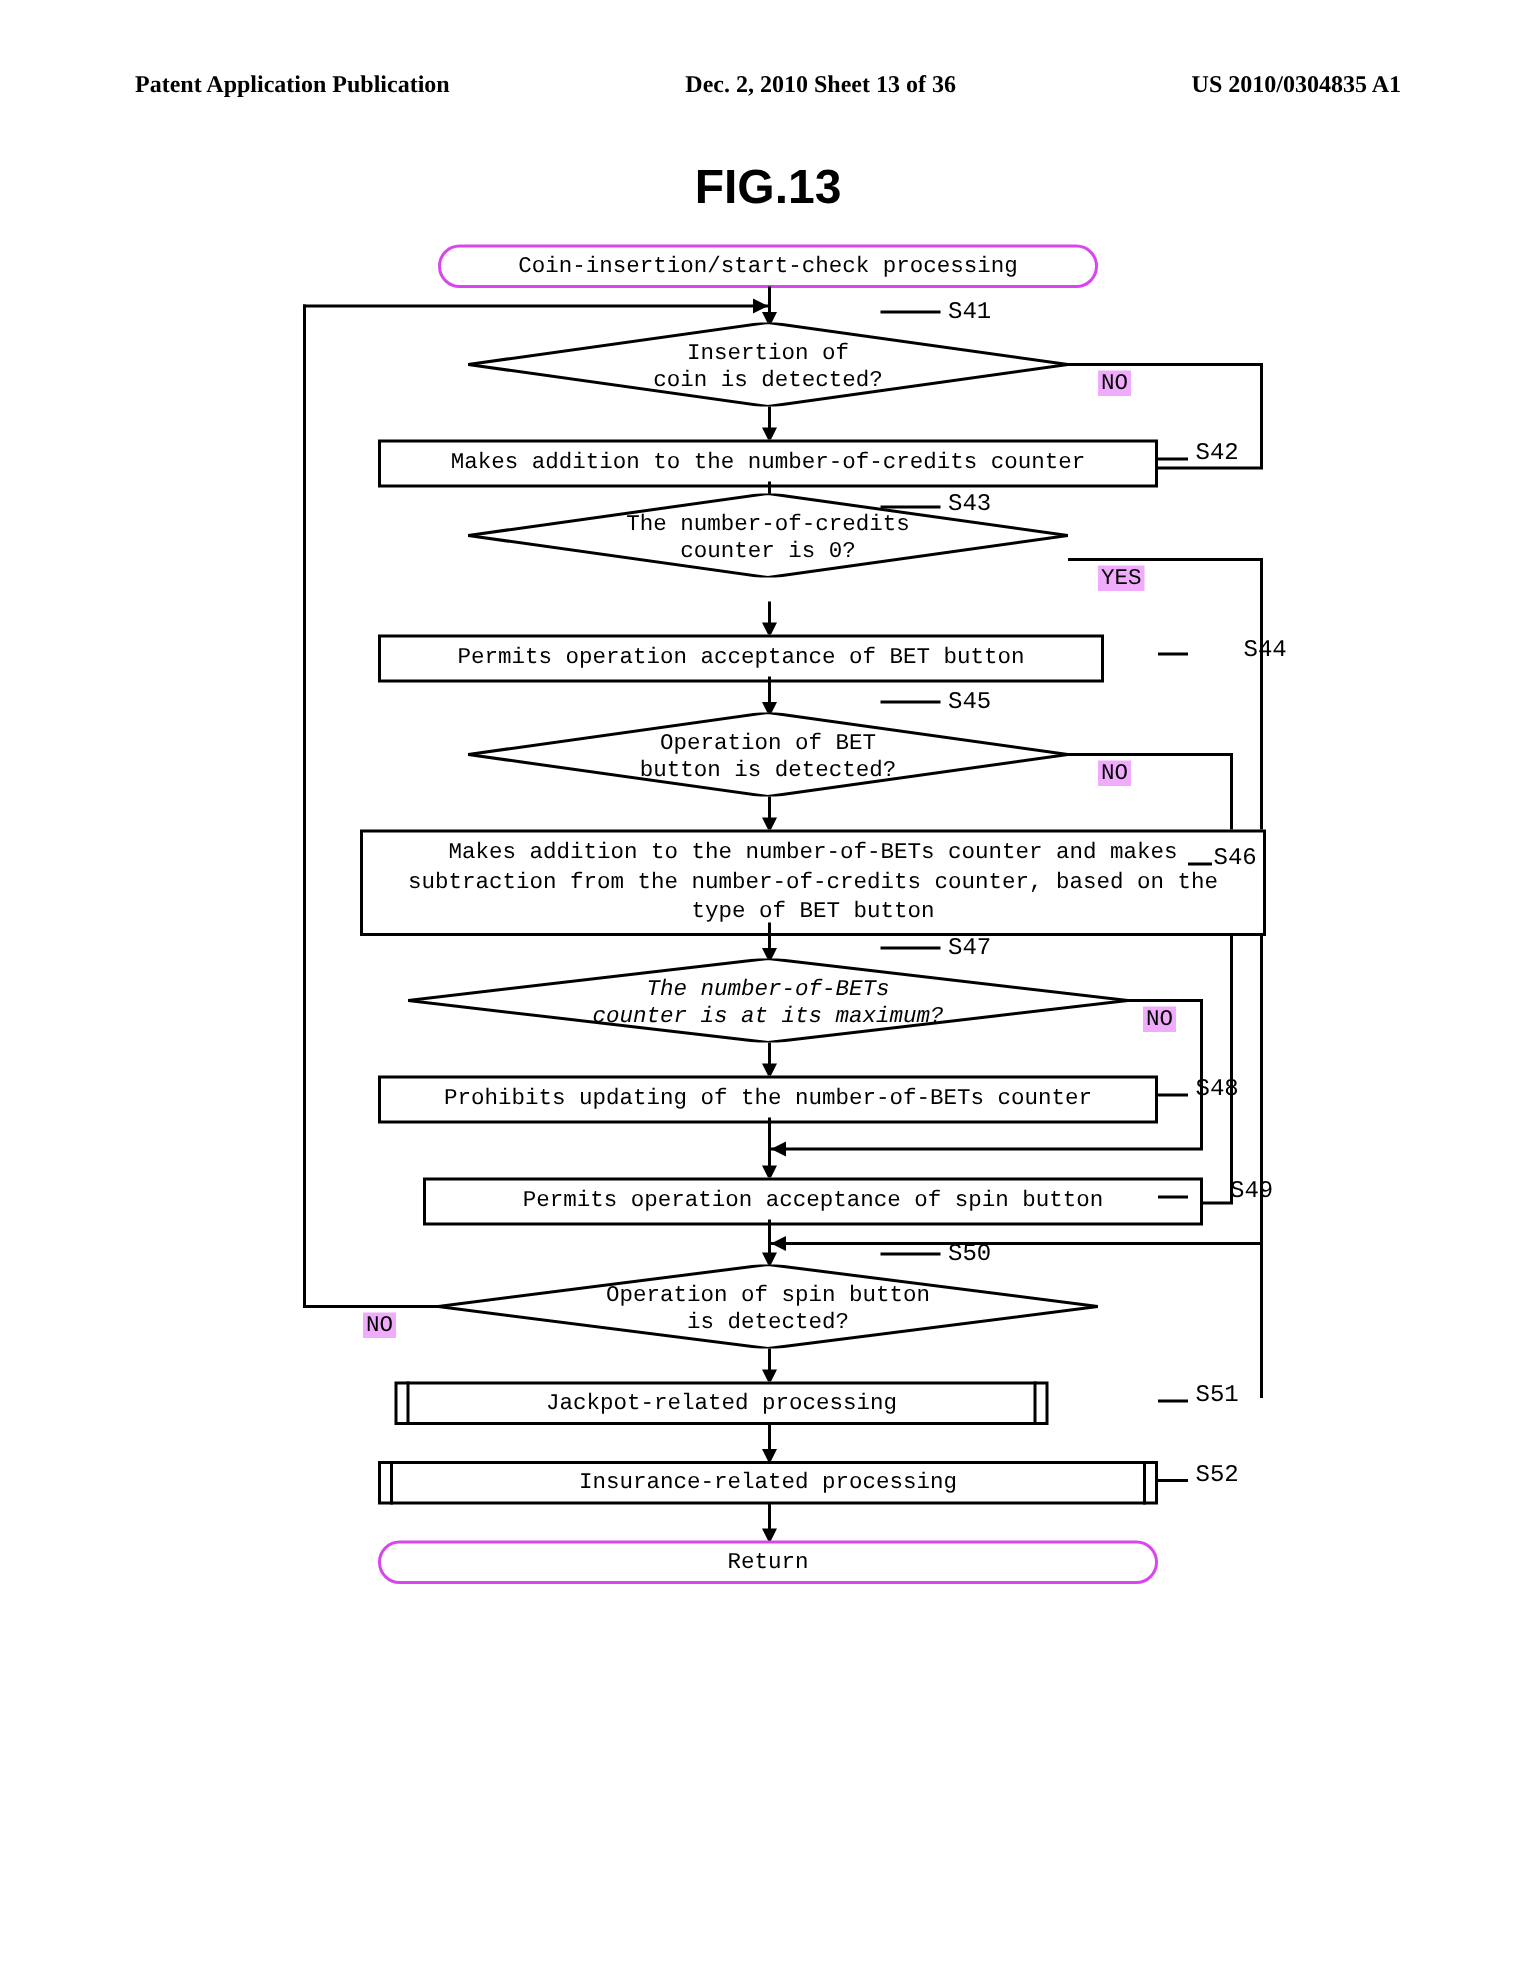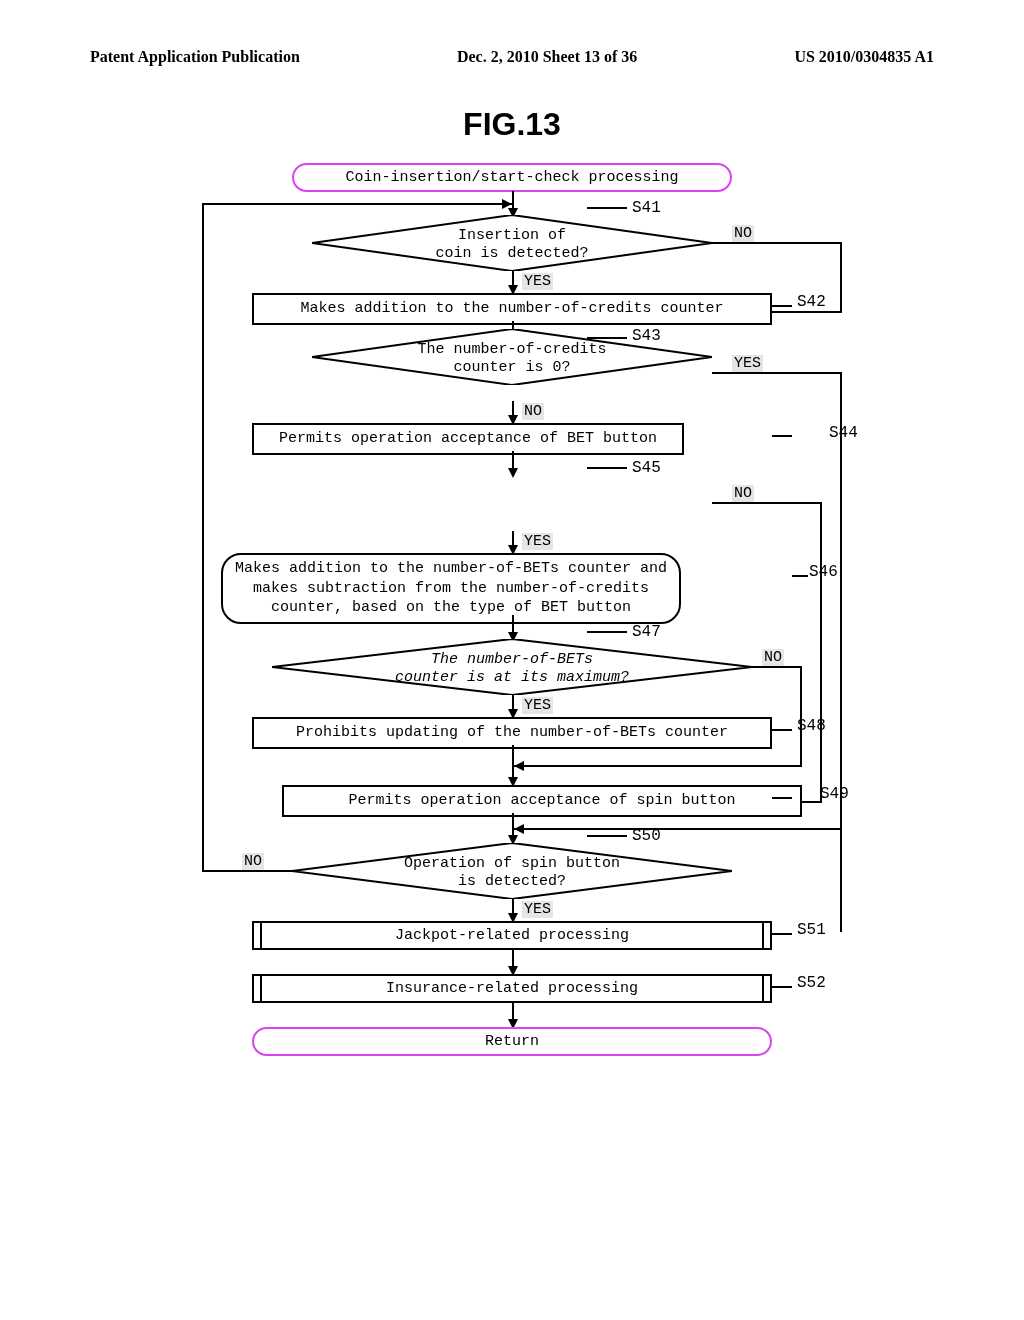--- a/index.html
+++ b/index.html
@@ -150,22 +150,23 @@
       width: 0;
       height: 0;
       border-top: 5px solid transparent;
       border-bottom: 5px solid transparent;
       border-left: 10px solid black;
     }
     
     .label {
       position: absolute;
       font-size: 15px;
-      background: #e5e5e5;
+      background: #f0abfc;
       padding: 0 2px;
+      margin-top: 22px;
     }
     
     .step-label {
       position: absolute;
       font-size: 16px;
     }
   </style>
 </head>
 <body>
 
@@ -222,39 +223,46 @@
   <div class="line line-h" style="left:415px; top:174px; width:40px;"></div>
 
   <div class="label" style="left:560px; top:192px;">YES</div>
   <div class="line line-h" style="left:540px; top:209px; width:130px;"></div>
   <div class="line line-v" style="left:668px; top:209px; height:560px;"></div>
 
   <div class="label" style="left:350px; top:240px;">NO</div>
   <div class="line line-v" style="left:340px; top:238px; height:17px;"></div>
   <div class="arrow-down" style="left:336px; top:252px;"></div>
 
-  <div class="process" style="left:80px; top:260px; width:432px;">Permits operation acceptance of BET button</div>
+  <div class="process" style="left:80px; top:260px; width:484px;">Permits operation acceptance of BET button</div>
   <div class="step-label" style="left:625px; top:261px;margin-left:32px;">S44</div>
   <div class="line line-h" style="left:600px; top:272px; width:20px;"></div>
 
   <div class="line line-v" style="left:340px; top:288px; height:20px;"></div>
   <div class="arrow-down" style="left:336px; top:305px;"></div>
 
+  <div class="decision" style="left:140px; top:312px; width:400px; height:56px;">
+    <svg viewBox="0 0 400 56" preserveAspectRatio="none">
+      <polygon points="0,28 200,0 400,28 200,56" fill="white" stroke="black" stroke-width="2"></polygon>
+    </svg>
+    <div class="decision-text" style="white-space:pre-line;">Operation of BET
+button is detected?</div>
+  </div>
   <div class="step-label" style="left:460px; top:296px;">S45</div>
   <div class="line line-h" style="left:415px; top:304px; width:40px;"></div>
 
   <div class="label" style="left:560px; top:322px;">NO</div>
   <div class="line line-h" style="left:540px; top:339px; width:110px;"></div>
   <div class="line line-v" style="left:648px; top:339px; height:300px;"></div>
 
   <div class="label" style="left:350px; top:370px;">YES</div>
   <div class="line line-v" style="left:340px; top:368px; height:17px;"></div>
   <div class="arrow-down" style="left:336px; top:382px;"></div>
 
-  <div class="process" style="left:49px; top:390px; width:460px;border-radius:20px;">Makes addition to the number-of-BETs counter and
+  <div class="process" style="left:68px; top:390px; width:604px;">Makes addition to the number-of-BETs counter and
 makes subtraction from the number-of-credits counter,
 based on the type of BET button</div>
   <div class="step-label" style="left:637px; top:400px;">S46</div>
   <div class="line line-h" style="left:620px; top:412px; width:16px;"></div>
 
   <div class="line line-v" style="left:340px; top:452px; height:20px;"></div>
   <div class="arrow-down" style="left:336px; top:469px;"></div>
 
   <div class="decision" style="left:100px; top:476px; width:480px; height:56px;">
     <svg viewBox="0 0 480 56" preserveAspectRatio="none">
@@ -308,21 +316,21 @@
   <div class="label" style="left:70px; top:690px;">NO</div>
   <div class="line line-h" style="left:30px; top:707px; width:92px;"></div>
   <div class="line line-v" style="left:30px; top:40px; height:669px;"></div>
   <div class="line line-h" style="left:30px; top:40px; width:310px;"></div>
   <div class="arrow-right" style="left:330px; top:36px;"></div>
 
   <div class="label" style="left:350px; top:738px;">YES</div>
   <div class="line line-v" style="left:340px; top:736px; height:17px;"></div>
   <div class="arrow-down" style="left:336px; top:750px;"></div>
 
-  <div class="subroutine" style="left:80px; top:758px; width:520px;">Jackpot-related processing</div>
+  <div class="subroutine" style="left:91px; top:758px; width:436px;">Jackpot-related processing</div>
   <div class="step-label" style="left:625px; top:758px;">S51</div>
   <div class="line line-h" style="left:600px; top:770px; width:20px;"></div>
 
   <div class="line line-v" style="left:340px; top:786px; height:20px;"></div>
   <div class="arrow-down" style="left:336px; top:803px;"></div>
 
   <div class="subroutine" style="left:80px; top:811px; width:520px;">Insurance-related processing</div>
   <div class="step-label" style="left:625px; top:811px;">S52</div>
   <div class="line line-h" style="left:600px; top:823px; width:20px;"></div>
 

